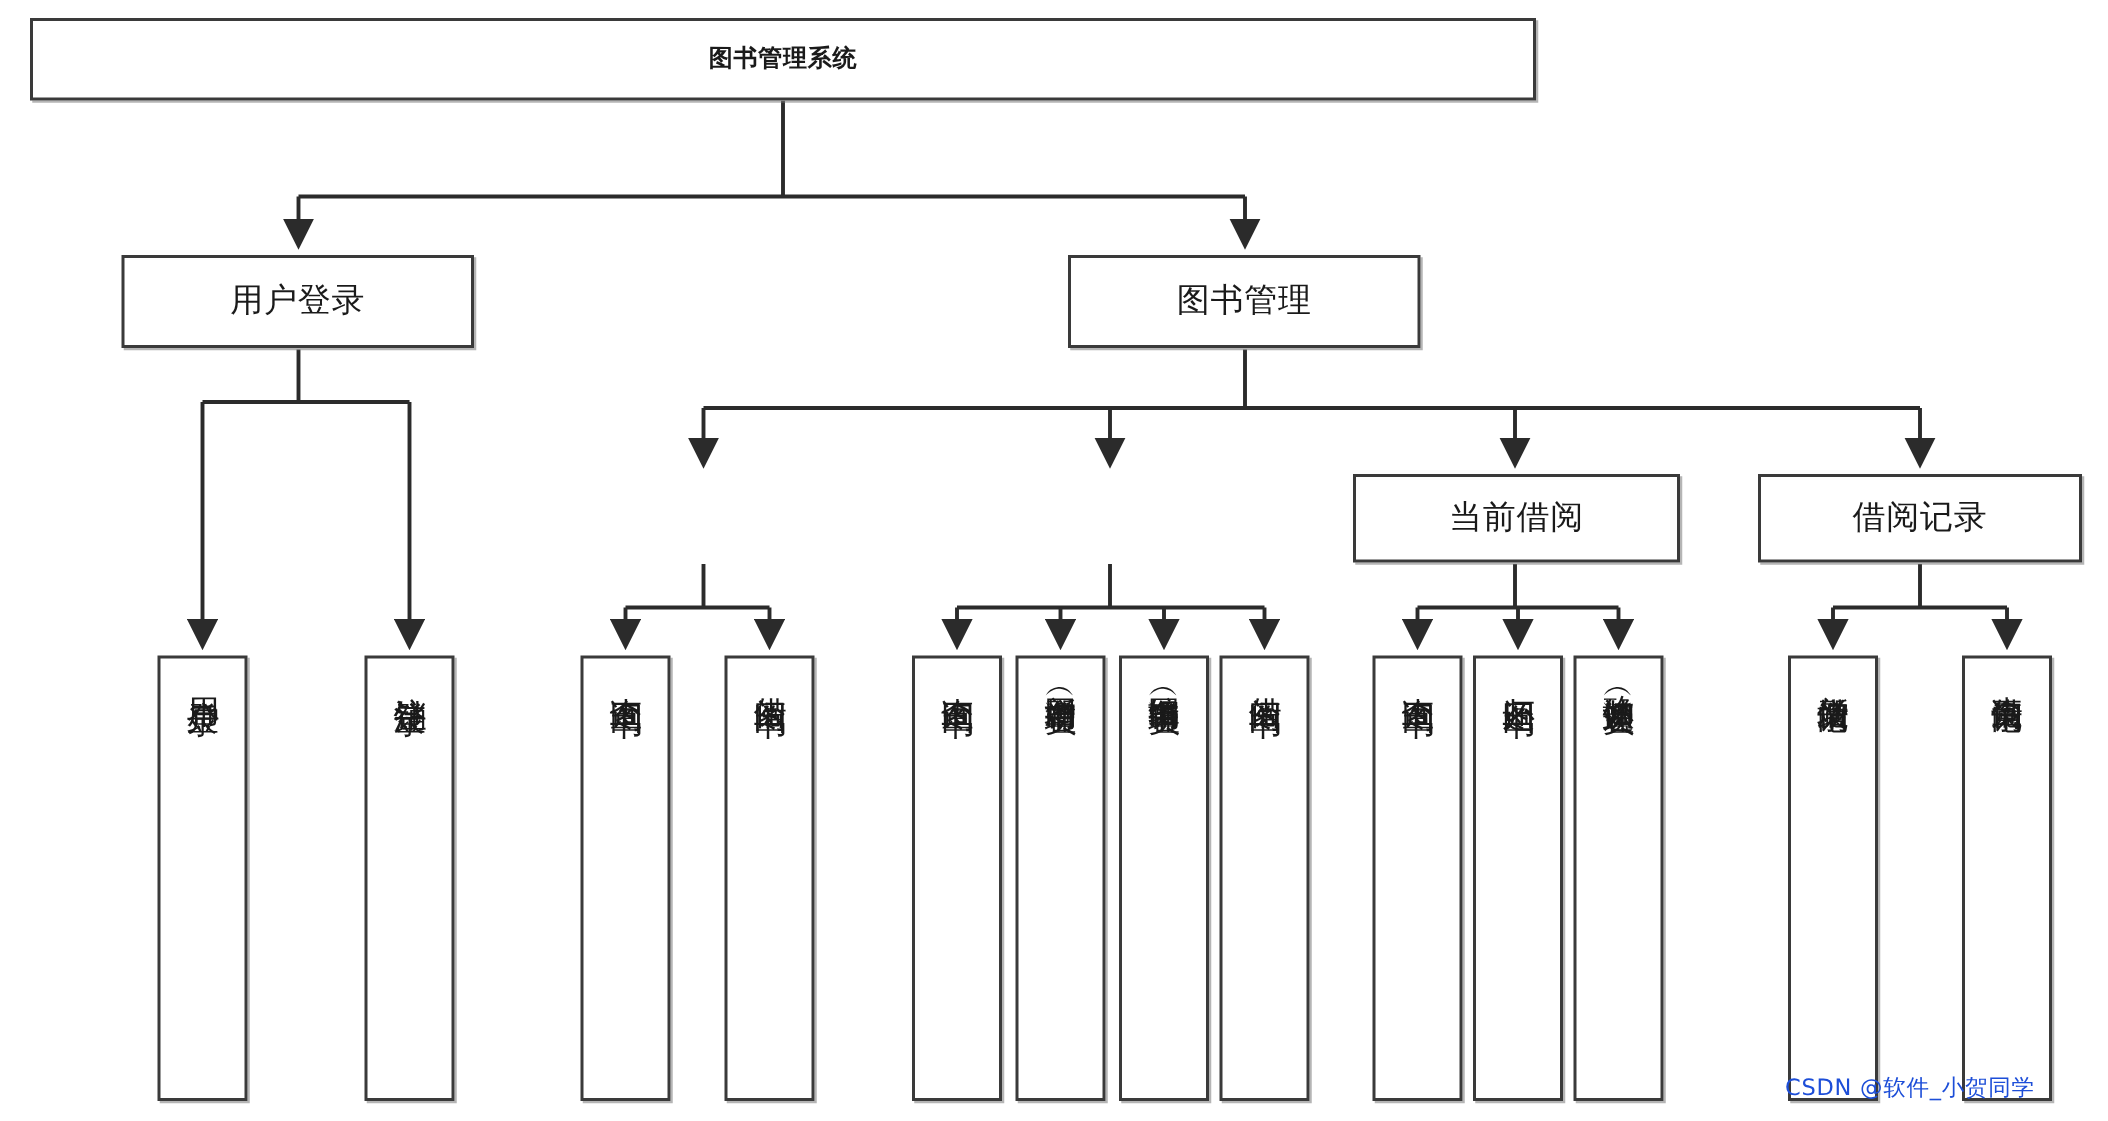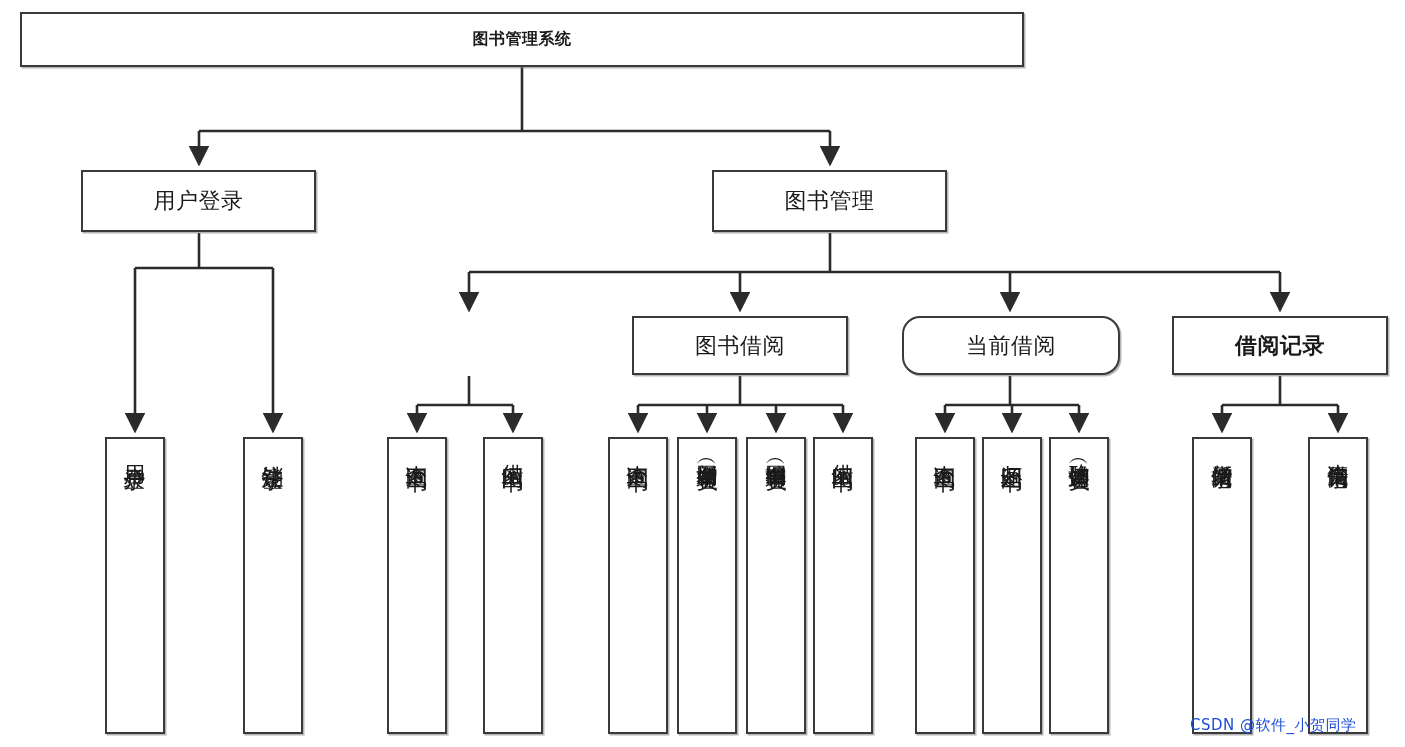--- a/index.html
+++ b/index.html
@@ -140,29 +140,26 @@
 
   <div class="node horiz" style="left:81px; top:170px; width:235px; height:62px;">
     <span class="label">用户登录</span>
   </div>
 
   <div class="node horiz" style="left:712px; top:170px; width:235px; height:62px;">
     <span class="label">图书管理</span>
   </div>
 
 
-  <div class="node horiz" style="left:632px; top:316px; width:216px; height:59px;">
-    <span class="label">图书借阅</span>
-  </div>
-
-  <div class="node horiz" style="left:902px; top:316px; width:218px; height:59px;border-radius:18px;">
+
+  <div class="node horiz" style="left:902px; top:316px; width:218px; height:59px;">
     <span class="label">当前借阅</span>
   </div>
 
-  <div class="node horiz" style="left:1172px; top:316px; width:216px; height:59px;font-weight:bold;">
+  <div class="node horiz" style="left:1172px; top:316px; width:216px; height:59px;">
     <span class="label">借阅记录</span>
   </div>
 
   <div class="node vert" style="left:105px; top:437px; width:60px; height:297px;">
     <span class="label">用户登录</span>
   </div>
 
   <div class="node vert" style="left:243px; top:437px; width:60px; height:297px;">
     <span class="label">注销登录</span>
   </div>

